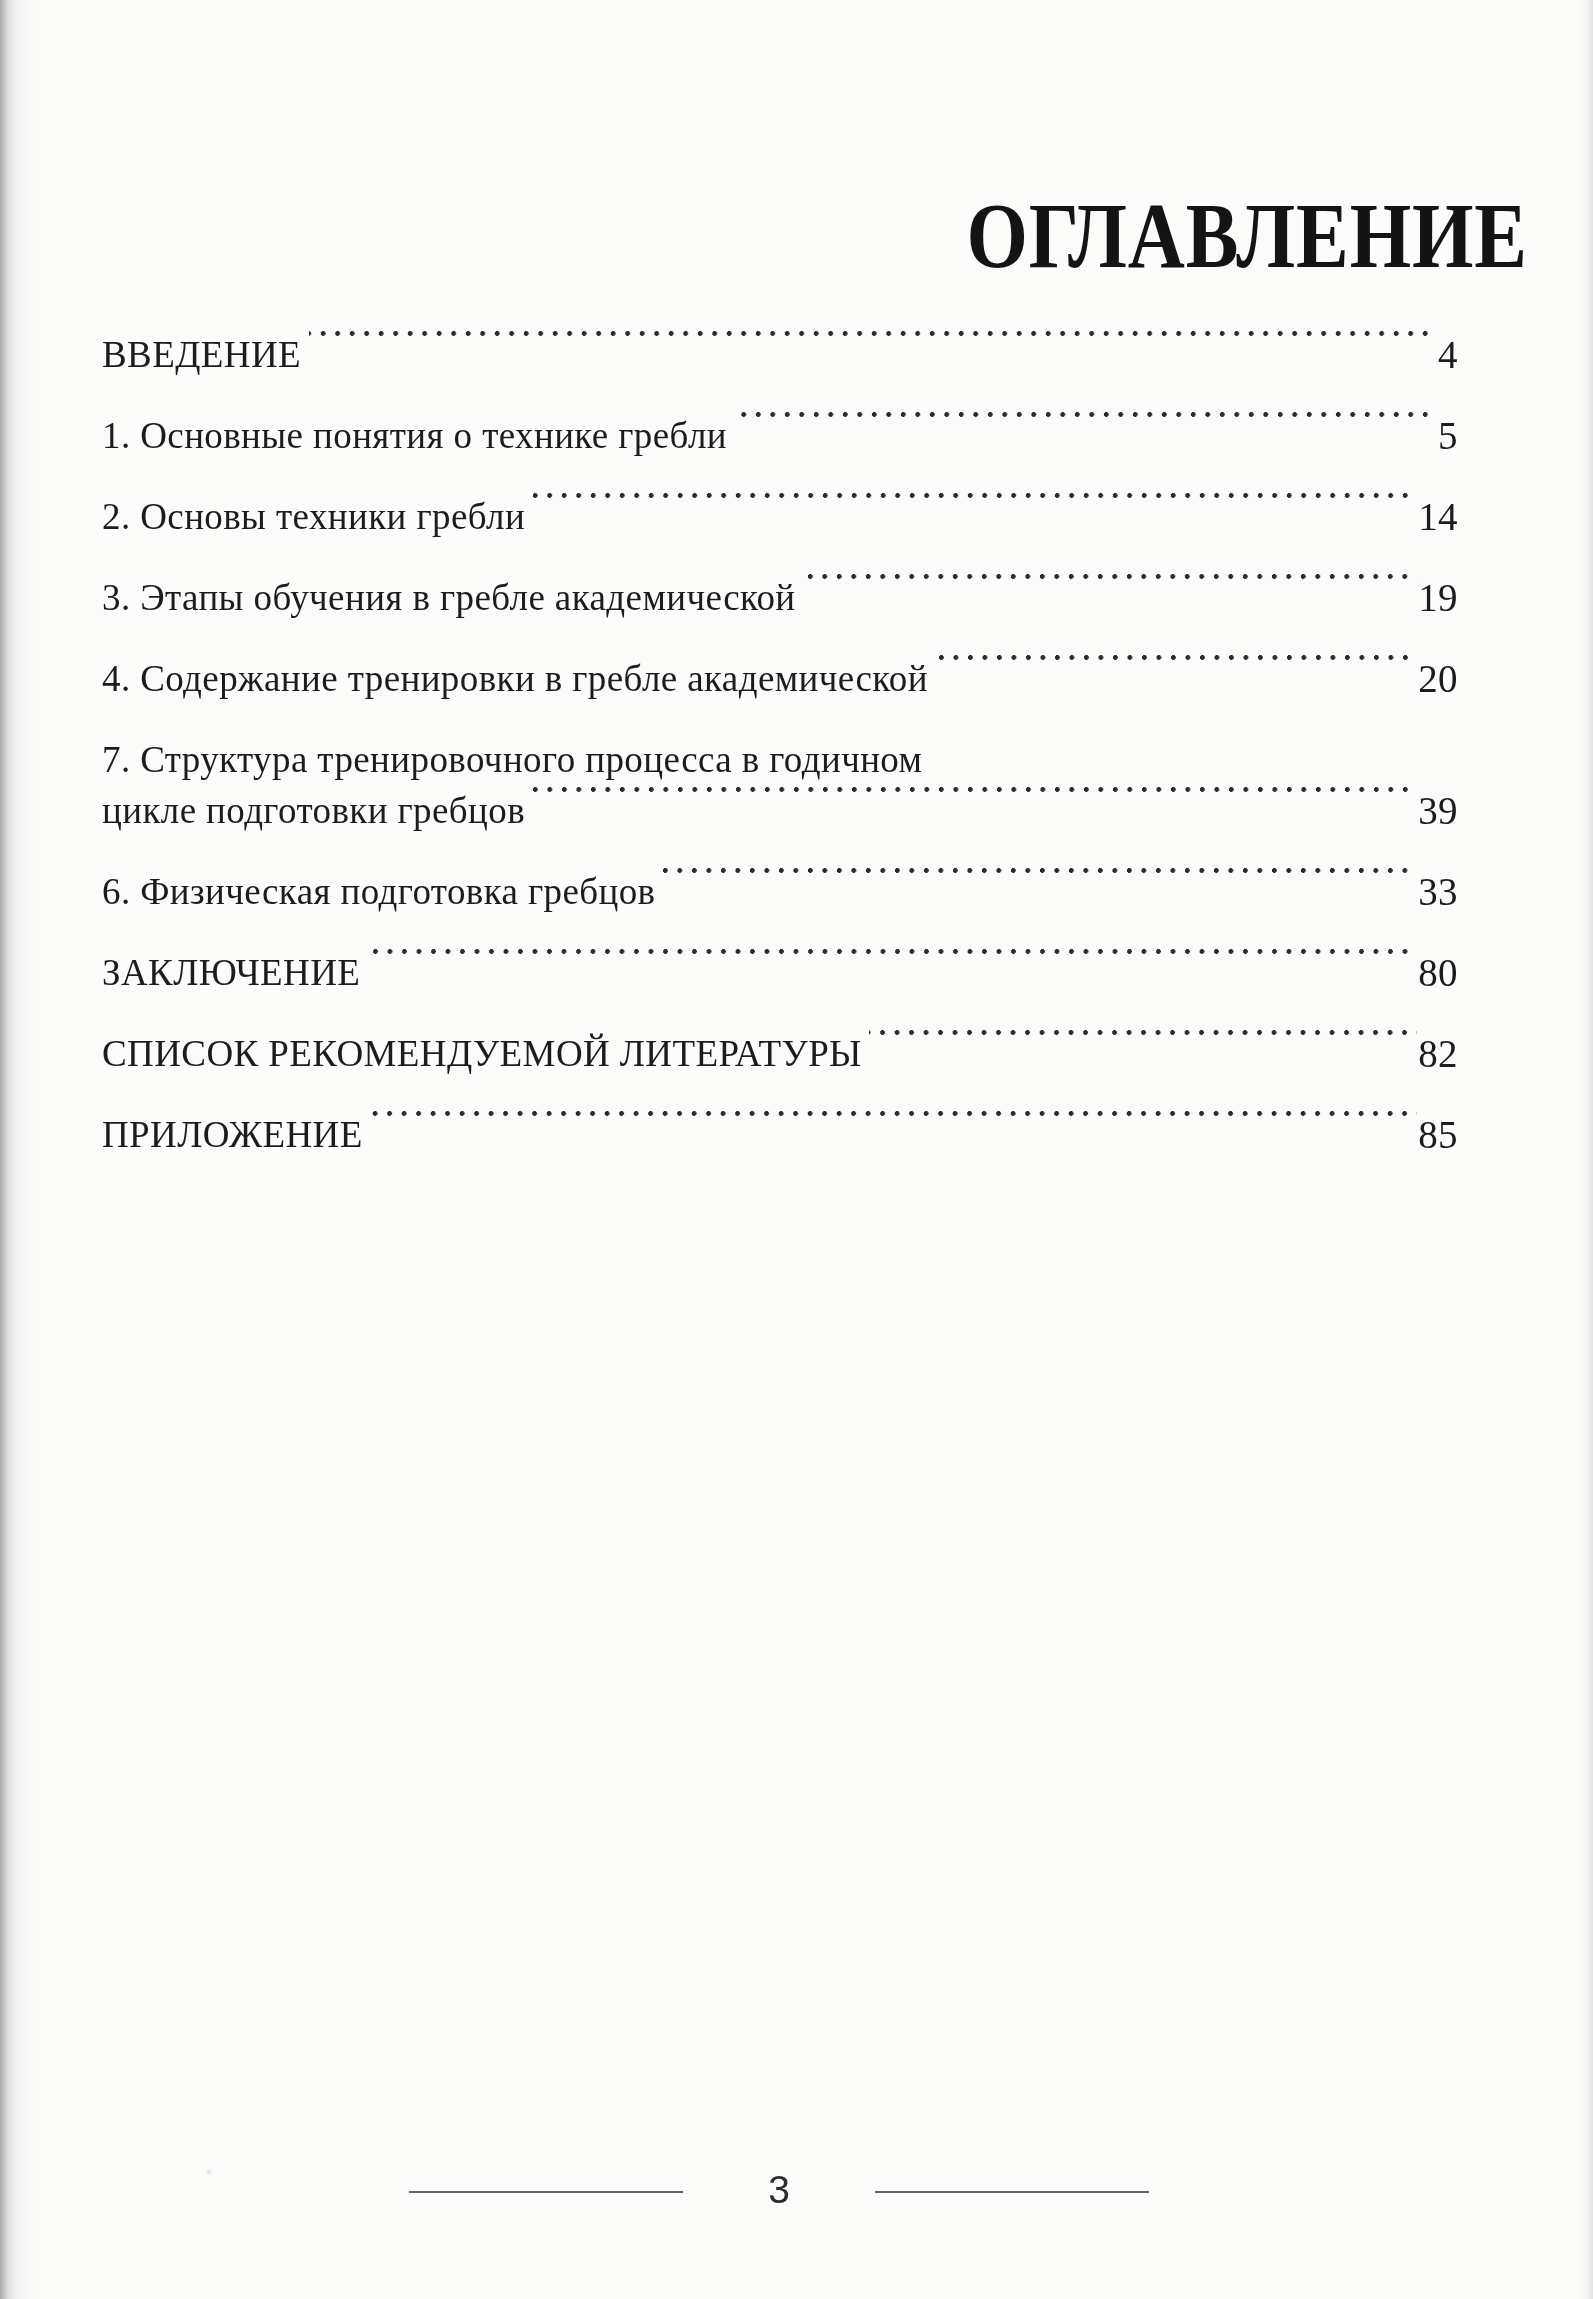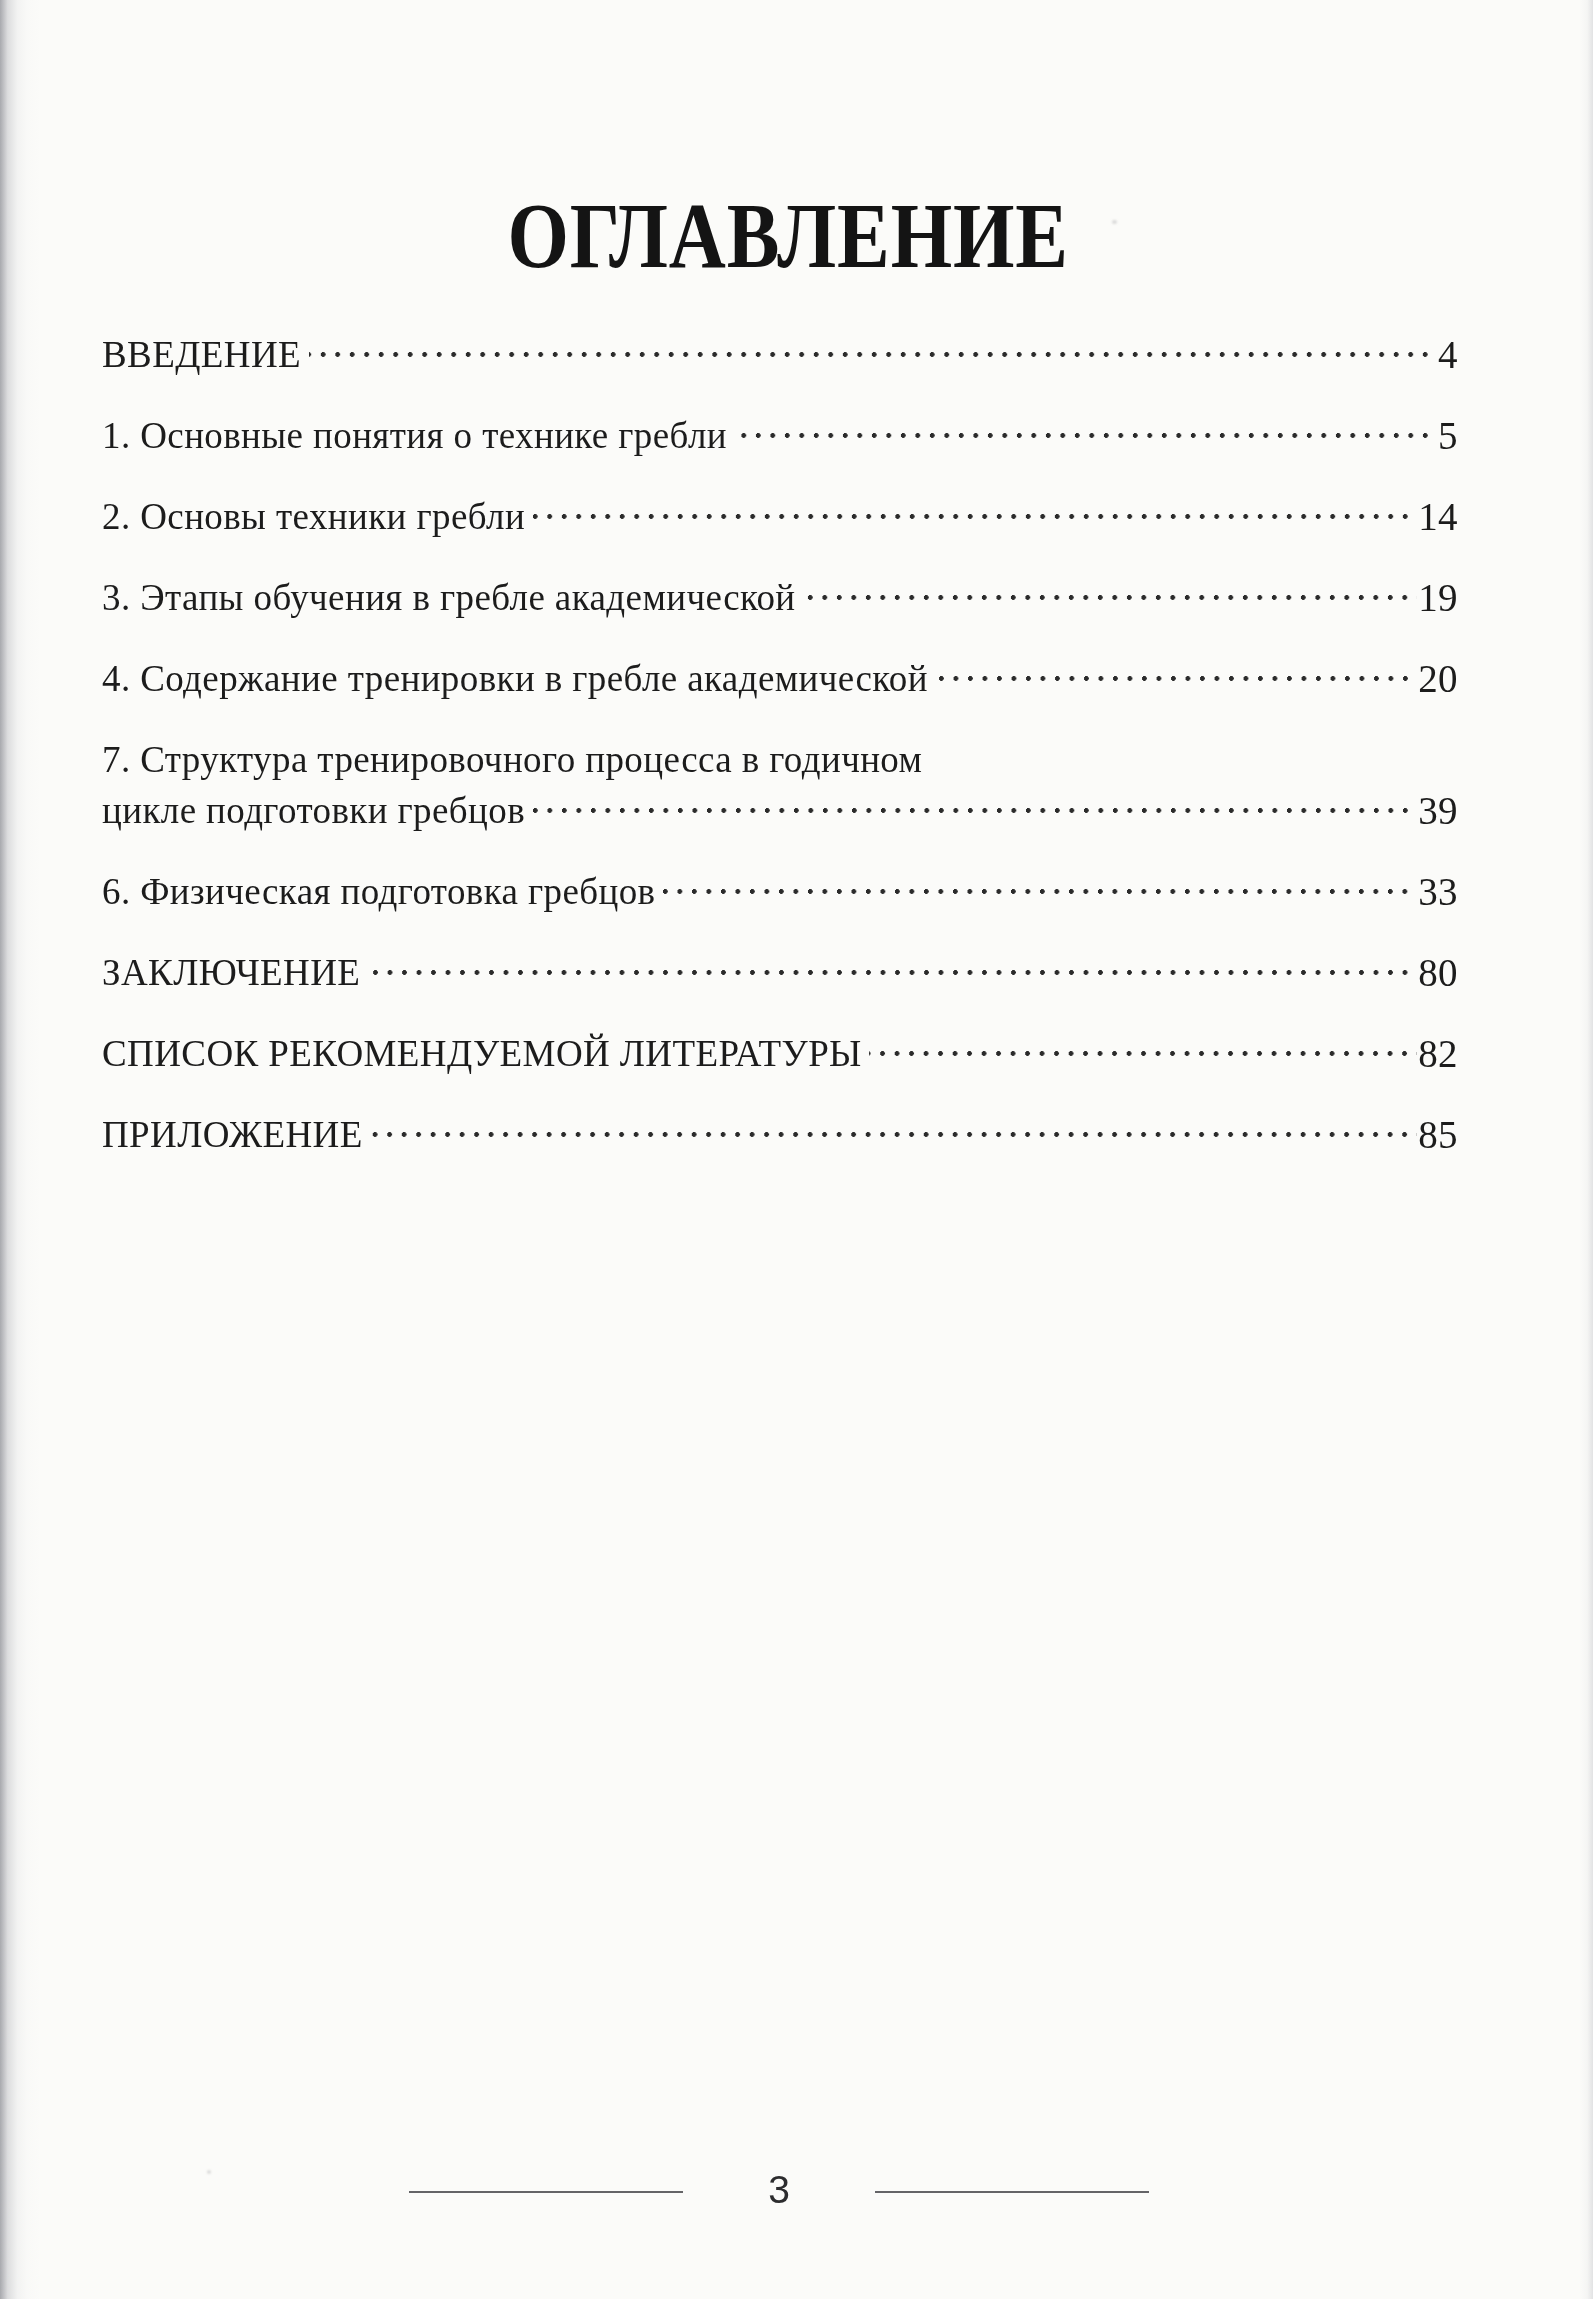--- a/index.html
+++ b/index.html
@@ -36,37 +36,37 @@
   .scan-speck {
     position: absolute; border-radius: 50%;
     background: rgba(120,120,125,0.25); filter: blur(1px);
   }
   .speck-a { width: 4.8px; height: 3.9px; left: 1112px; top: 220px; }
   .speck-b { width: 3.9px; height: 3.9px; left: 207px;  top: 2170px; }
 
   
   .page-title {
     position: absolute; top: 191px; left: 0; right: 16px;
-    margin: 0; text-align: center;
+    margin: 0; text-align: right;
     font-weight: 700; font-size: 93px; line-height: 89px;
     letter-spacing: 1px; color: #141414;
   }
   .page-title .squeeze { display: inline-block; transform: scaleX(0.85); transform-origin: 50% 50%; }
 
   
   .toc {
     position: absolute; top: 329px; left: 102px; right: 135px;
   }
   .toc-entry { margin-bottom: 30px; }
   .entry-line1 {
     font-size: 37px; line-height: 51px; letter-spacing: 0.4px;
     white-space: nowrap;
   }
   .entry-row {
-    display: flex; align-items: center;
+    display: flex; align-items: flex-start;
     font-size: 37px; line-height: 51px; letter-spacing: 0.4px;
   }
   .entry-label { white-space: nowrap; }
   .dot-leader {
     flex: 1 1 auto; min-width: 23px; height: 8.7px;
     margin: 0 1px 0 7.7px;
     background-image: radial-gradient(circle at 2.3px 4.3px, #2b2b2b 2.1px, rgba(0,0,0,0) 2.5px);
     background-size: 14.5px 8.7px;
     background-repeat: repeat-x;
     background-position: right center;

